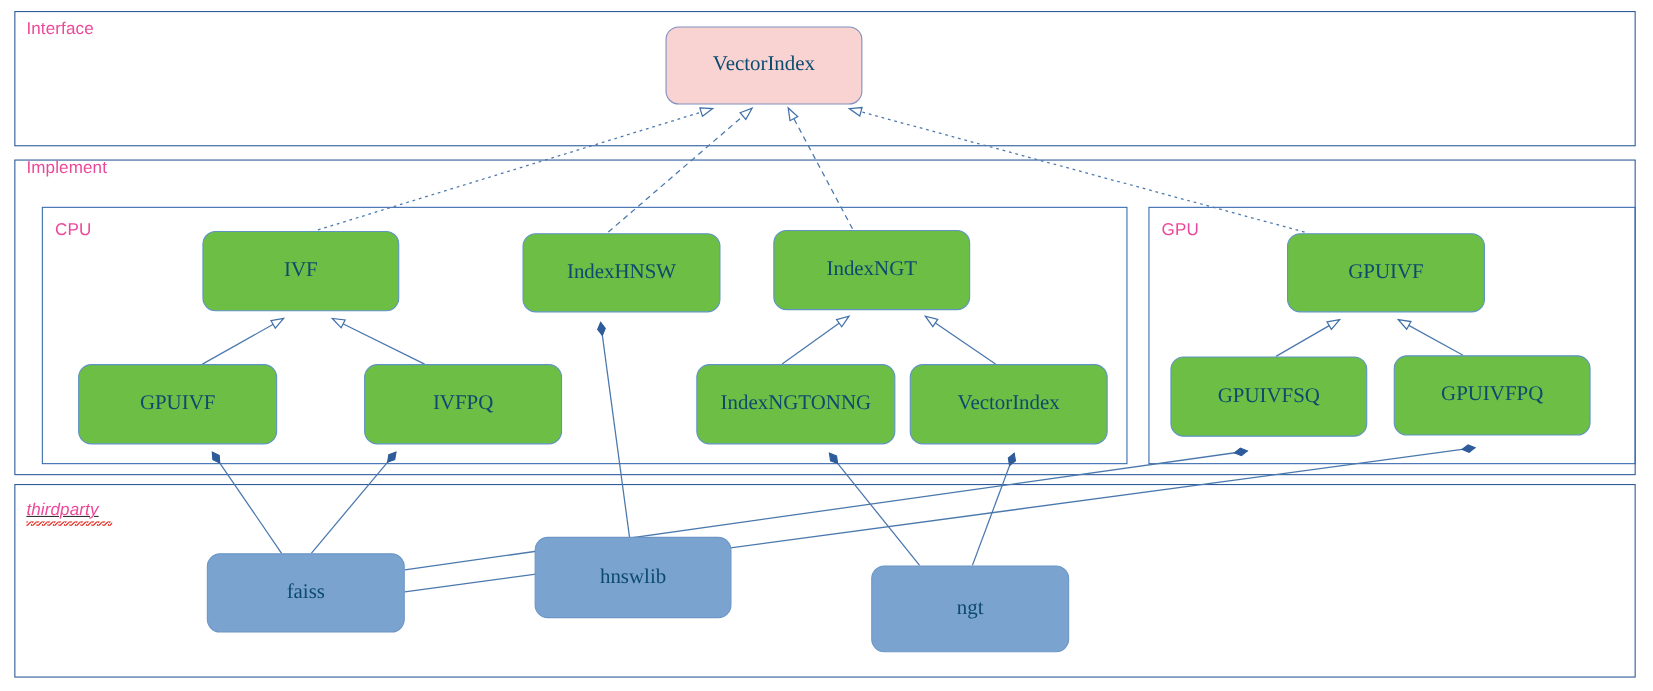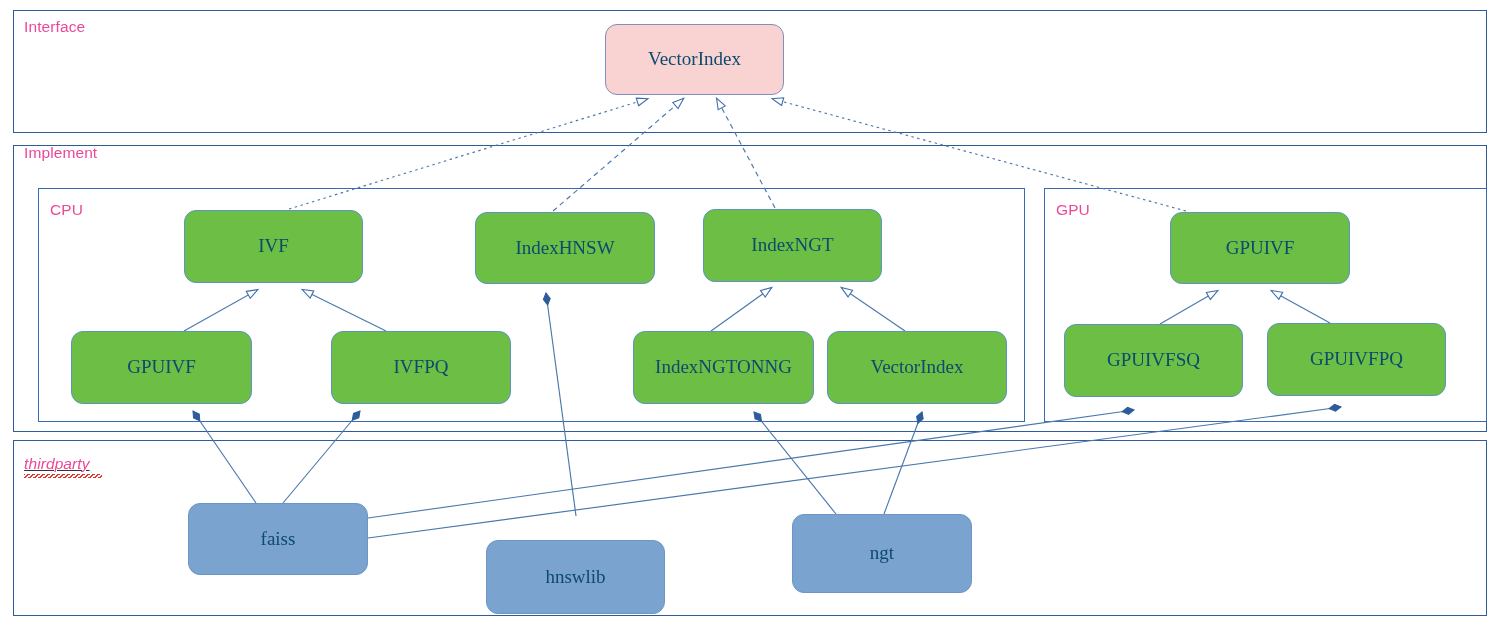--- a/index.html
+++ b/index.html
@@ -129,17 +129,17 @@
   <div class="node green" style="left:827px;top:331px;width:180px;height:73px;">VectorIndex</div>
 
   <div class="node green" style="left:1064px;top:324px;width:179px;height:73px;">GPUIVFSQ</div>
 
   <div class="node green" style="left:1170px;top:212px;width:180px;height:72px;">GPUIVF</div>
 
   <div class="node green" style="left:1267px;top:323px;width:179px;height:73px;">GPUIVFPQ</div>
 
   <div class="node blue" style="left:188px;top:503px;width:180px;height:72px;">faiss</div>
 
-  <div class="node blue" style="left:486px;top:540px;width:179px;height:74px;">hnswlib</div>
+  <div class="node blue" style="left:486px;top:488px;width:179px;height:74px;">hnswlib</div>
 
   <div class="node blue" style="left:792px;top:514px;width:180px;height:79px;">ngt</div>
 
 </div>
 
 </body></html>

